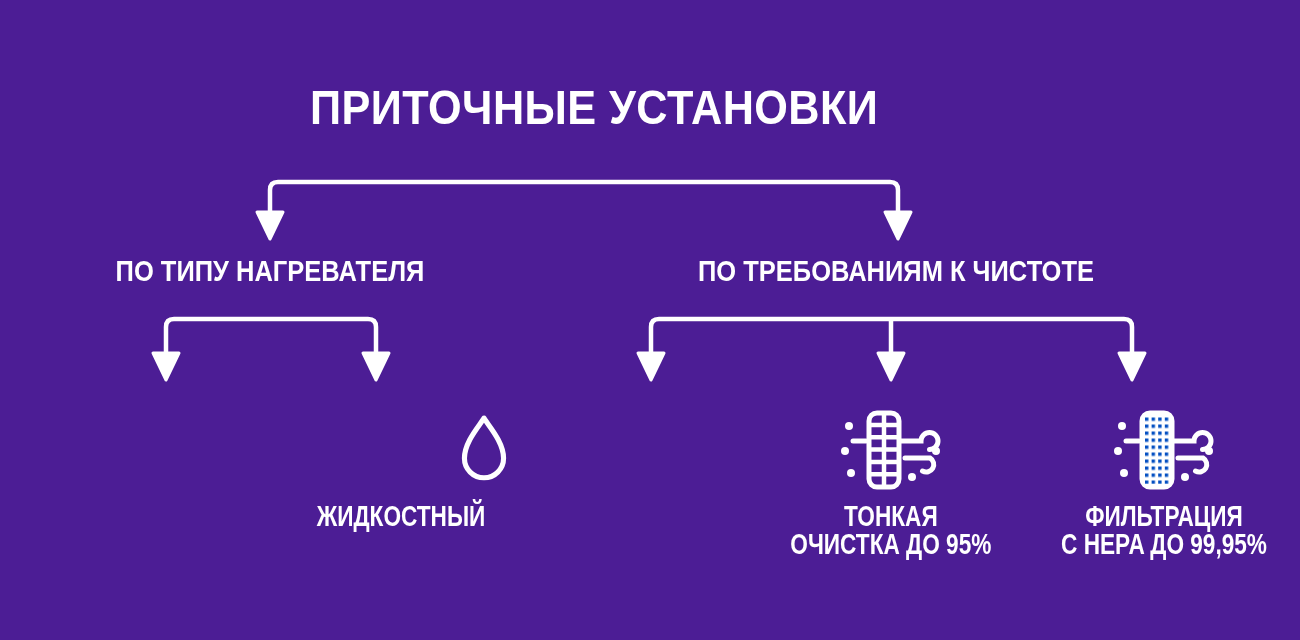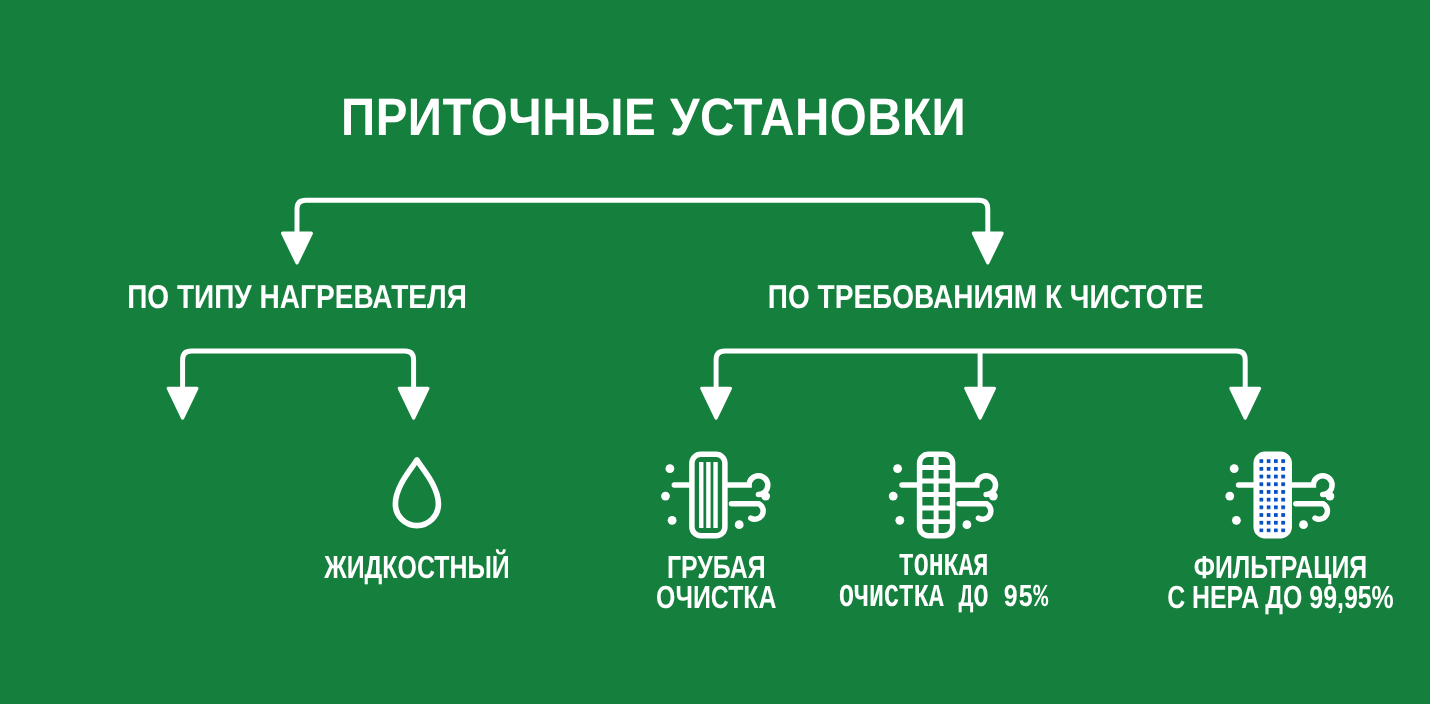--- a/index.html
+++ b/index.html
@@ -1,17 +1,17 @@
 <!DOCTYPE html>
 <html><head>
 <meta charset="utf-8">
 <style>
   html,body{margin:0;padding:0;background:#0450C2;}
   .canvas{
-    position:relative;width:1300px;height:640px;background:#15803d;
+    position:relative;width:1300px;height:640px;background:#4c1d95;
     overflow:hidden;font-family:"Liberation Sans",sans-serif;color:#FFFFFF;
   }
   .ctext{font-weight:bold;text-align:center;white-space:nowrap;}
   .title{
     position:absolute;left:280px;top:84px;width:600px;
     font-size:48px;line-height:1.0;letter-spacing:.5px;
     transform:scaleX(.90);transform-origin:center;
   }
   .heading{
     position:absolute;top:256px;font-size:30px;line-height:1.0;
@@ -24,23 +24,23 @@
     position:absolute;top:402px;width:260px;
     display:flex;flex-direction:column;align-items:center;
   }
   .iconbox{height:96px;display:flex;align-items:center;justify-content:center;}
   .node-label{
     margin-top:4px;font-size:29px;font-weight:bold;line-height:28px;
     text-align:center;transform:scaleX(.78);transform-origin:center top;
   }
   .node-label div{white-space:nowrap;}
   .n-electric{left:33px;}
-  .n-liquid{left:249px;}
+  .n-liquid{left:249px;align-items:flex-end;}
   .n-coarse{left:521px;}
-  .n-fine{left:728px;font-family:Liberation Mono, monospace;}
+  .n-fine{left:761px;}
   .n-hepa{left:1034px;}
   .stroke{stroke:#FFFFFF;fill:none;}
   .fillw{fill:#FFFFFF;}
   .hole{fill:#0450C2;}
 </style>
 </head>
 <body>
 
 <div class="canvas">
 
@@ -78,40 +78,20 @@
       <svg width="50" height="70" viewBox="0 0 48 68">
         <path class="stroke" stroke-width="5" stroke-linejoin="round" d="M24,3 C20,10 5,26 5,42 a19,19 0 0 0 38,0 C43,26 28,10 24,3 Z"></path>
       </svg>
     </div>
     <div class="node-label">
       <div>ЖИДКОСТНЫЙ</div>
       <div></div>
     </div>
   </div>
 
-  <div class="node n-coarse">
-    <div class="iconbox">
-      <svg width="104" height="80" viewBox="0 0 104 80">
-        <circle class="fillw" cx="10" cy="16" r="4"></circle>
-        <circle class="fillw" cx="6" cy="41" r="4"></circle>
-        <circle class="fillw" cx="12" cy="63" r="4"></circle>
-        <path class="stroke" stroke-width="5" stroke-linecap="round" d="M14,31 H27"></path>
-        <rect class="stroke" stroke-width="5" x="30" y="3" width="30" height="74" rx="8"></rect>
-        <path class="stroke" stroke-width="4" d="M38.5,10 V70 M45,10 V70 M51.5,10 V70"></path>
-        <path class="stroke" stroke-width="5" stroke-linecap="round" d="M62,31 H82 a8.5,8.5 0 1 1 8.5,8.5"></path>
-        <path class="stroke" stroke-width="5" stroke-linecap="round" d="M66,48 H91 a7.5,7.5 0 1 1 -7.5,13"></path>
-        <circle class="fillw" cx="97" cy="41" r="4"></circle>
-        <circle class="fillw" cx="73" cy="67" r="4"></circle>
-      </svg>
-    </div>
-    <div class="node-label">
-      <div>ГРУБАЯ</div>
-      <div>ОЧИСТКА</div>
-    </div>
-  </div>
 
   <div class="node n-fine">
     <div class="iconbox">
       <svg width="104" height="80" viewBox="0 0 104 80">
         <circle class="fillw" cx="10" cy="16" r="4"></circle>
         <circle class="fillw" cx="6" cy="41" r="4"></circle>
         <circle class="fillw" cx="12" cy="63" r="4"></circle>
         <path class="stroke" stroke-width="5" stroke-linecap="round" d="M14,31 H27"></path>
         <rect class="stroke" stroke-width="5" x="30" y="3" width="30" height="74" rx="8"></rect>
         <path class="stroke" stroke-width="4.5" d="M45,5 V75"></path>

